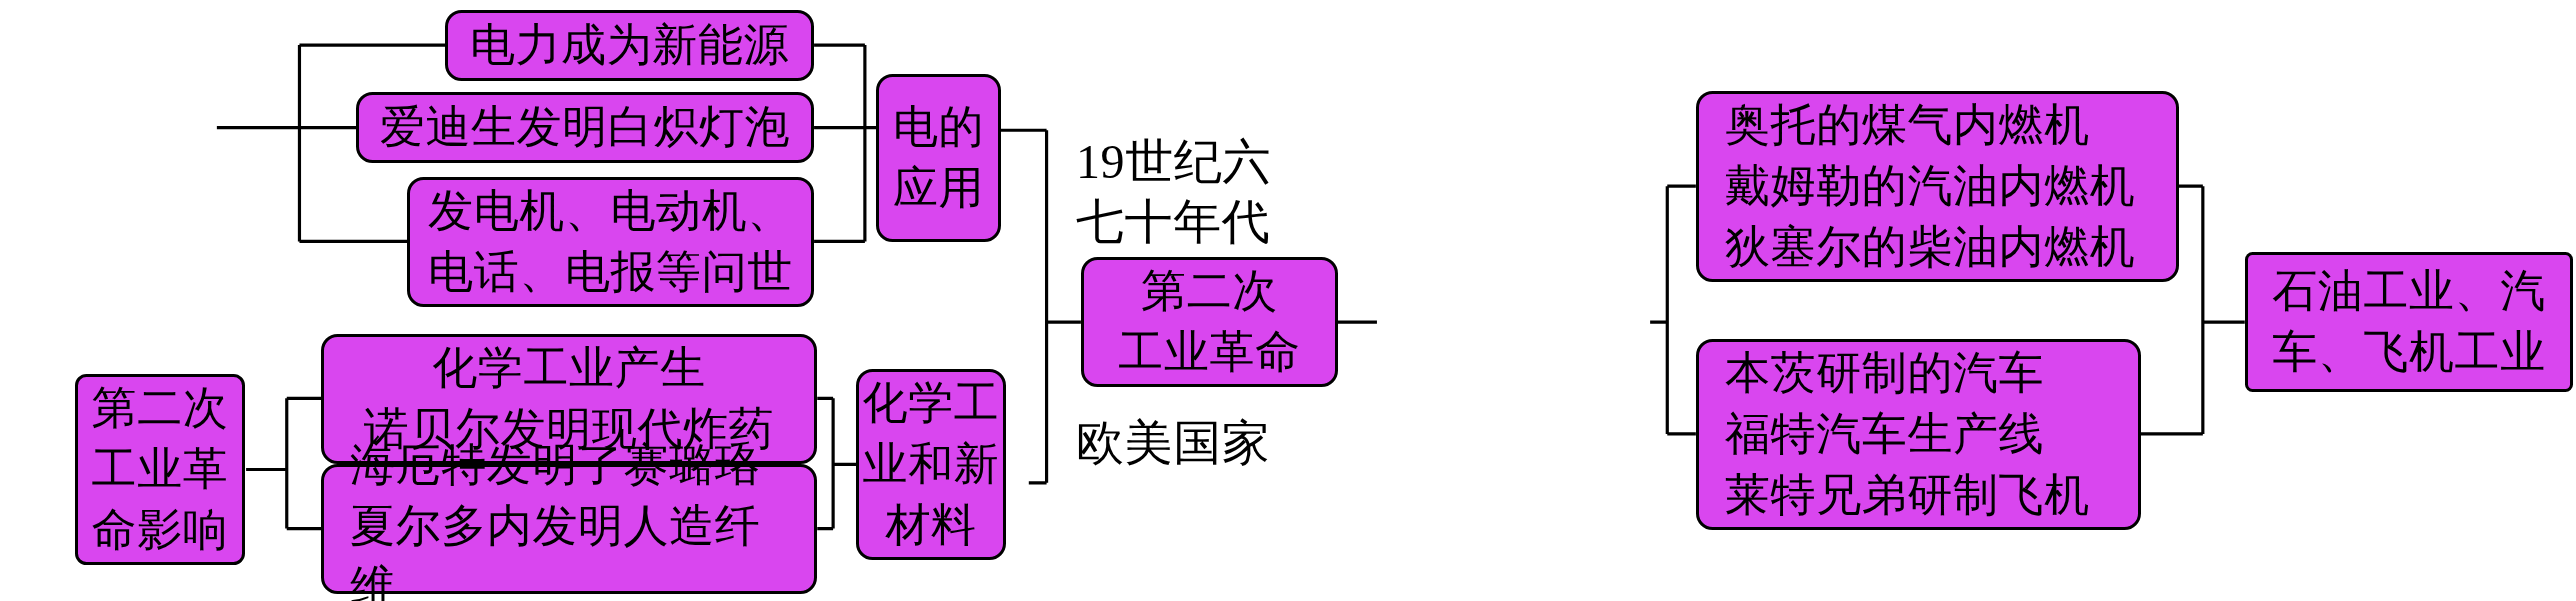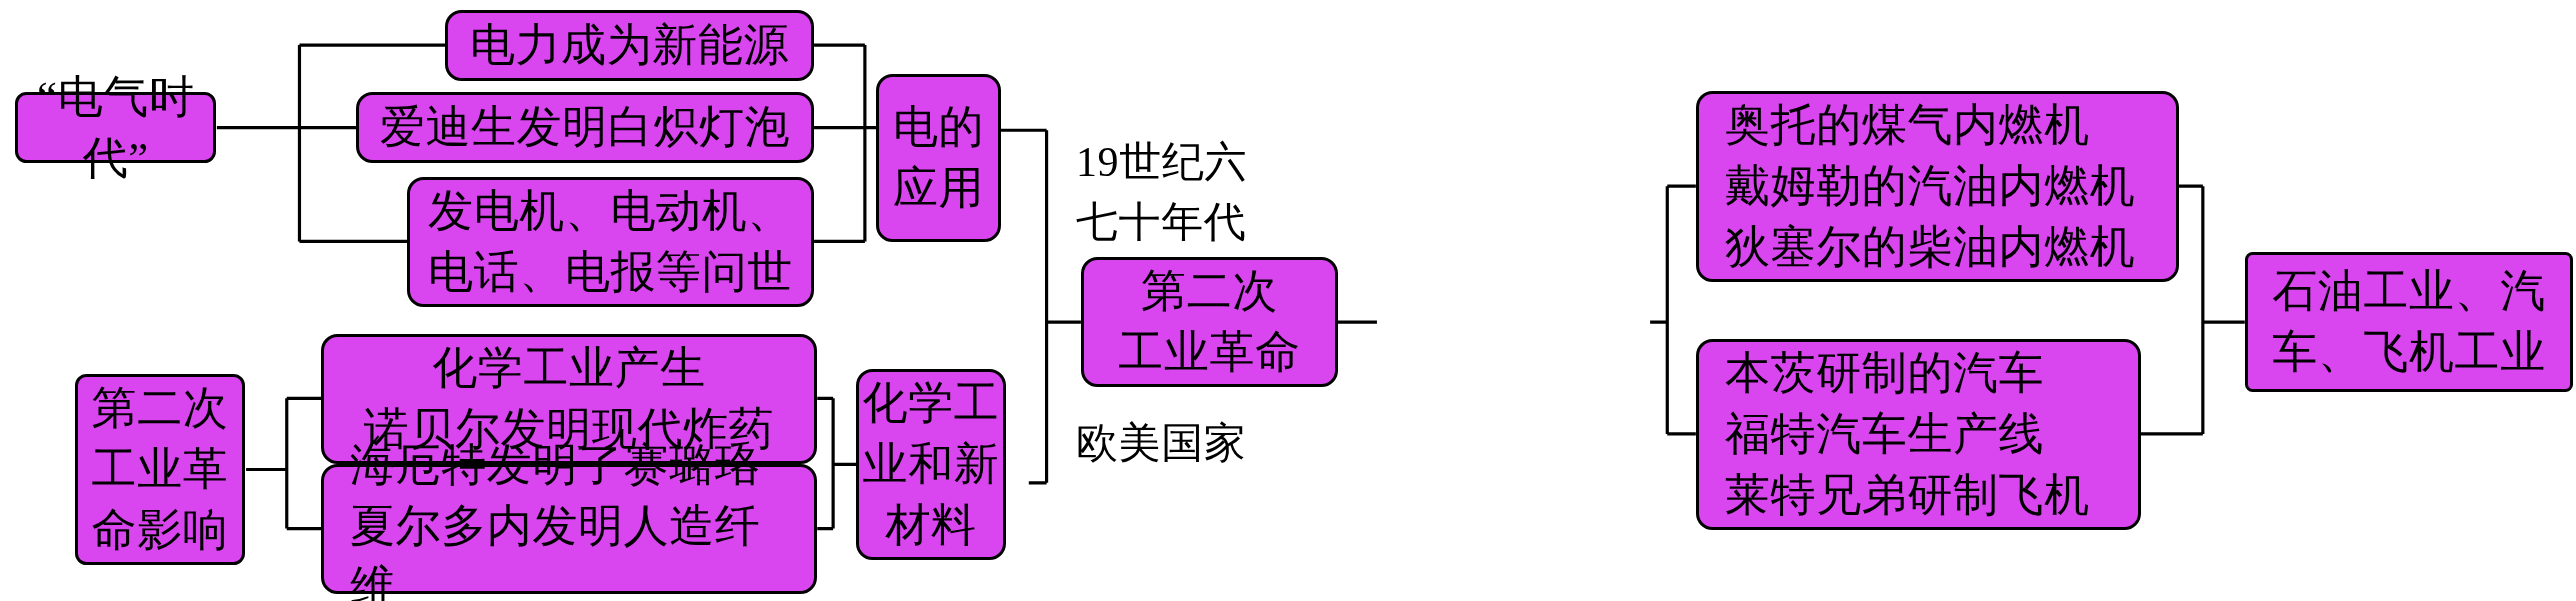--- a/index.html
+++ b/index.html
@@ -41,21 +41,21 @@
   .node.align-left {
     justify-content: flex-start;
     text-align: left;
     padding-left: 26px;
     padding-right: 9px;
   }
   .node.r-small { border-radius: 7.6px; }
   .node.r-med   { border-radius: 11.4px; }
   .floating-label {
     position: absolute;
-    font-size: 42px;
+    font-size: 48px;
     line-height: 60px;
     white-space: pre-line;
     text-align: left;
     letter-spacing: 0.6px;
   }
 </style>
 </head>
 <body>
 
 <div class="canvas">
@@ -87,21 +87,20 @@
       M2623 293 V683
       M2623 293 H2668
       M2623 683 H2668
       M3428 293 H3466
       M3466 293 V683
       M3368 683 H3466
       M3466 507 H3532
     "></path>
   </svg>
 
-  <div class="node r-med" style="left:15.3px; top:92px; width:201px; height:71px;">“电气时代”</div>
 
   <div class="node" style="left:445px; top:9.5px; width:369px; height:71px;">电力成为新能源</div>
 
   <div class="node" style="left:356px; top:92px; width:458px; height:71px;">爱迪生发明白炽灯泡</div>
 
   <div class="node" style="left:407px; top:177px; width:407px; height:130px;">发电机、电动机、
 电话、电报等问世</div>
 
   <div class="node" style="left:876px; top:74px; width:125px; height:168px;">电的
 应用</div>

